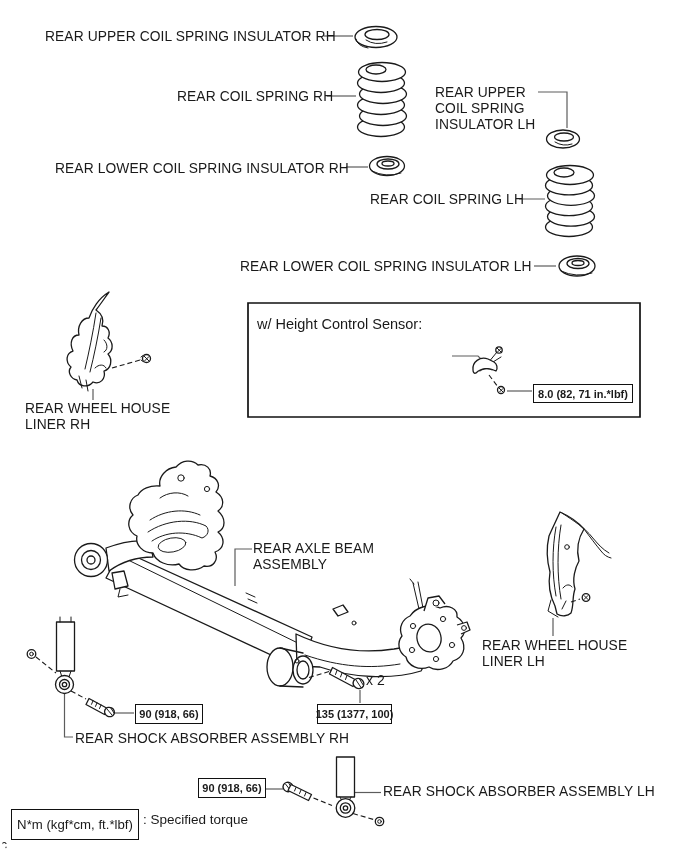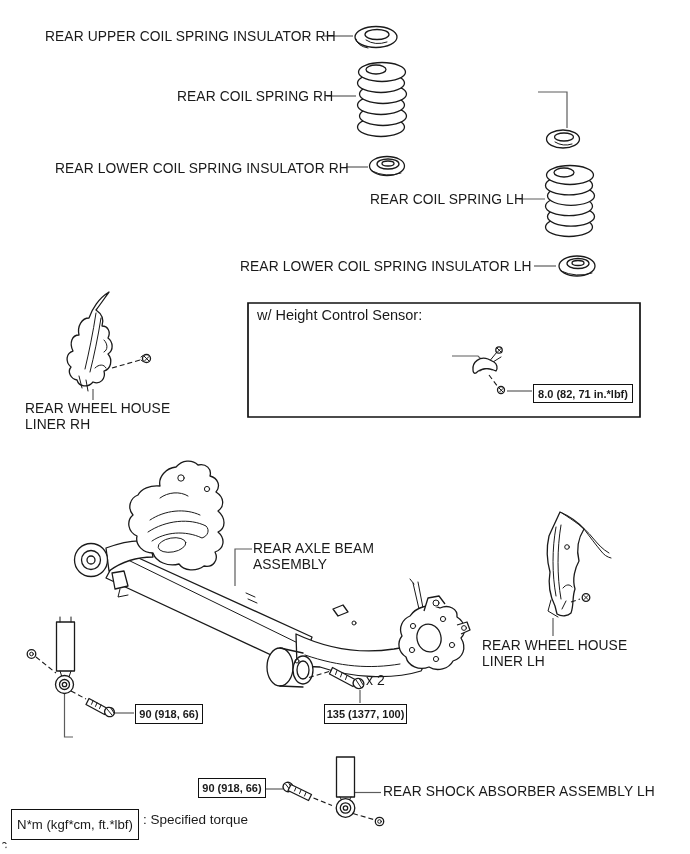--- a/index.html
+++ b/index.html
@@ -3,21 +3,21 @@
 <meta charset="utf-8">
 <style>
   html,body{margin:0;padding:0;background:#fff;}
   #stage{position:relative;width:690px;height:854px;background:#fff;
          font-family:"Liberation Sans",sans-serif;color:#1a1a1a;overflow:hidden;border-radius:20px;}
   #art{position:absolute;left:0;top:0;}
   .lbl{position:absolute;font-size:13.8px;line-height:16.5px;white-space:nowrap;letter-spacing:.1px;}
   .lbl div{line-height:16.2px;}
   .torque{position:absolute;border:1.8px solid #111;background:#fff;font-weight:bold;font-size:11px;
           display:flex;align-items:center;justify-content:center;white-space:nowrap;box-sizing:border-box;}
-  .boxtitle{position:absolute;font-size:14.5px;white-space:nowrap;}
+  .boxtitle{position:absolute;font-size:14.5px;white-space:nowrap;margin-top:9px;}
   .legendbox{position:absolute;left:11px;top:809px;width:128px;height:31px;border:1.6px solid #111;
              background:#fff;font-size:13.2px;display:flex;align-items:center;justify-content:center;
              white-space:nowrap;box-sizing:border-box;}
   .legendtext{position:absolute;left:143px;top:812px;font-size:13.5px;white-space:nowrap;}
   .footmark{position:absolute;left:1px;top:838px;font-size:12px;}
   svg *{vector-effect:non-scaling-stroke;}
   .ln{fill:none;stroke:#1a1a1a;stroke-width:1.3;stroke-linecap:round;stroke-linejoin:round;}
   .wh{fill:#ffffff;stroke:#1a1a1a;stroke-width:1.3;stroke-linejoin:round;}
   .thin{fill:none;stroke:#1a1a1a;stroke-width:1;stroke-linecap:round;}
   .leader{fill:none;stroke:#5c5c5c;stroke-width:1.2;}
@@ -247,20 +247,25 @@
       <path class="dash" d="M353,813.5 L373.5,819.5"></path>
       <circle class="wh" cx="379.5" cy="821.5" r="4.2"></circle>
       <circle class="thin" cx="379.5" cy="821.5" r="1.8" fill="none"></circle>
     </g>
   </svg>
 
   <div class="lbl" style="left:45px;top:29px">REAR UPPER COIL SPRING INSULATOR RH</div>
 
   <div class="lbl" style="left:177px;top:89px">REAR COIL SPRING RH</div>
 
+  <div class="lbl" style="left:435px;top:85px">
+    <div>REAR UPPER</div>
+    <div>COIL SPRING</div>
+    <div>INSULATOR LH</div>
+  </div>
 
   <div class="lbl" style="left:370px;top:192px">REAR COIL SPRING LH</div>
 
   <div class="lbl" style="left:55px;top:161px">REAR LOWER COIL SPRING INSULATOR RH</div>
 
   <div class="lbl" style="left:240px;top:259px">REAR LOWER COIL SPRING INSULATOR LH</div>
 
   <div class="lbl" style="left:25px;top:401px">
     <div>REAR WHEEL HOUSE</div>
     <div>LINER RH</div>
@@ -278,22 +283,23 @@
 
   <div class="lbl" style="left:482px;top:638px">
     <div>REAR WHEEL HOUSE</div>
     <div>LINER LH</div>
   </div>
 
   <div class="lbl" style="left:366px;top:672px;font-size:14px">x 2</div>
 
   <div class="torque" style="left:135px;top:704px;width:68px;height:20px">90 (918, 66)</div>
 
-  <div class="torque" style="left:324px;top:704px;width:83px;height:20px">135 (1377, 100)</div>
-
+  <div class="torque" style="left:317px;top:704px;width:75px;height:20px">135 (1377, 100)</div>
+
+  <div class="lbl" style="left:75px;top:731px">REAR SHOCK ABSORBER ASSEMBLY RH</div>
 
   <div class="torque" style="left:198px;top:778px;width:68px;height:20px">90 (918, 66)</div>
 
   <div class="lbl" style="left:383px;top:784px">REAR SHOCK ABSORBER ASSEMBLY LH</div>
 
   <div class="legendbox">N*m (kgf*cm, ft.*lbf)</div>
 
   <div class="legendtext">: Specified torque</div>
 
   <div class="footmark">c</div>

